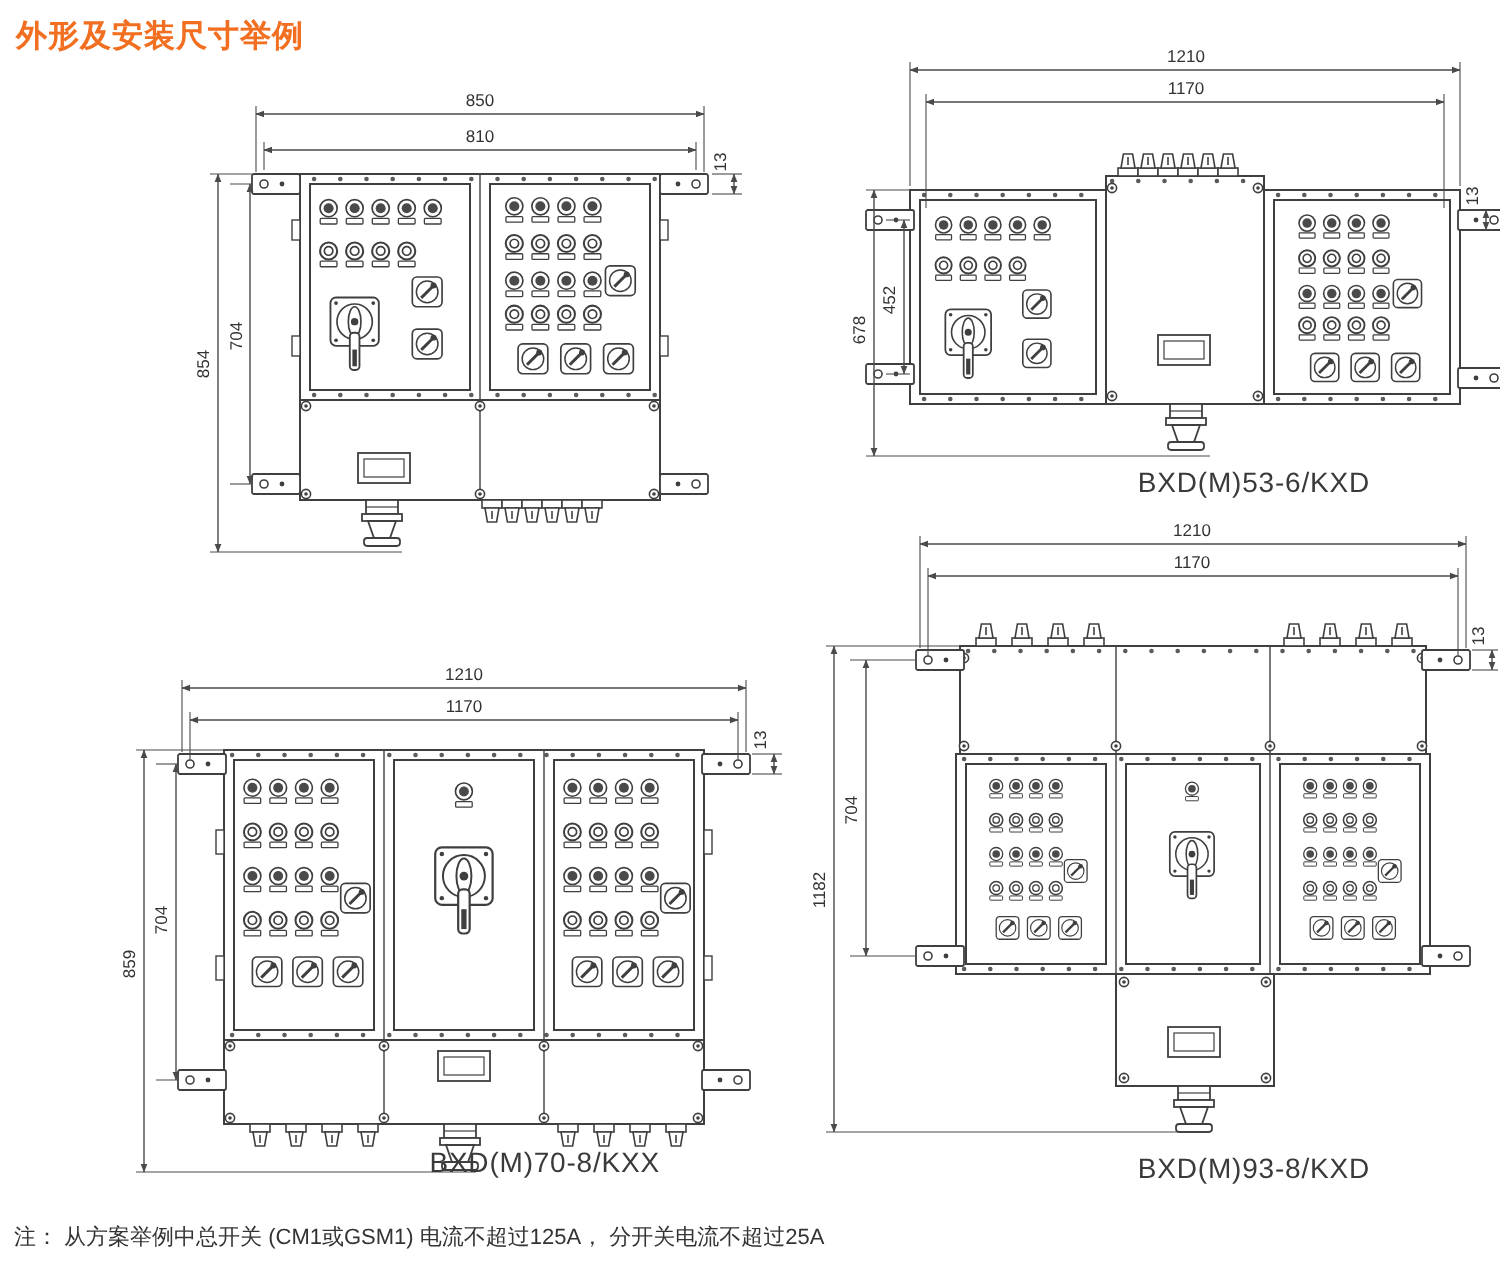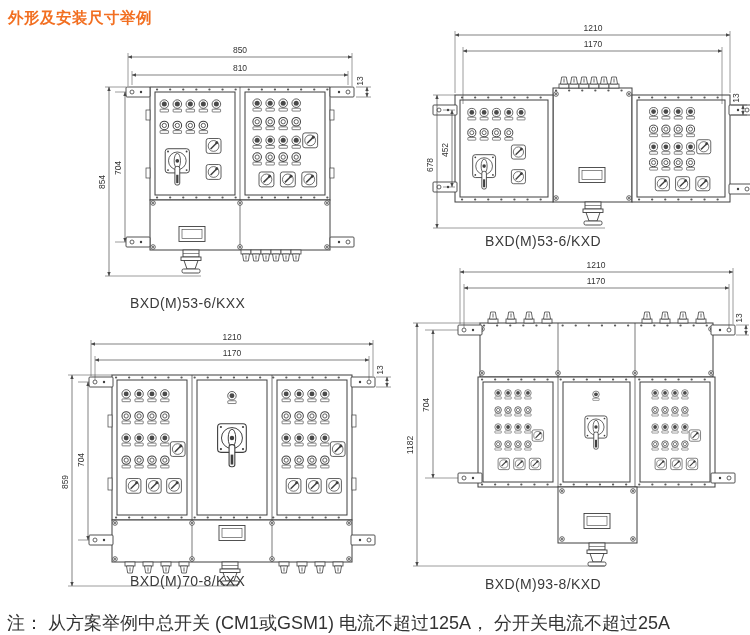--- a/index.html
+++ b/index.html
@@ -1,22 +1,22 @@
 <!DOCTYPE html>
 <html><head>
 <meta charset="utf-8">
 <style>
   html,body{margin:0;padding:0;background:#fff;}
   .page{position:relative;width:750px;height:635px;background:#ffffff;overflow:hidden;
         font-family:"Liberation Sans",sans-serif;border-radius:18px;}
   .page-title{position:absolute;left:8px;top:8px;font-size:15.5px;font-weight:bold;color:#f26f21;
         letter-spacing:0.5px;}
-  .model-label{position:absolute;width:200px;text-align:left;font-size:14px;color:#3a3a3a;
+  .model-label{position:absolute;width:200px;text-align:right;font-size:14px;color:#3a3a3a;
         letter-spacing:0.4px;}
-  .note{position:absolute;left:7px;top:611px;font-size:18px;color:#333;white-space:nowrap;}
+  .note{position:absolute;left:7px;top:611px;font-size:11px;color:#333;white-space:nowrap;}
   svg{position:absolute;overflow:visible;}
   .ol{fill:#fff;stroke:#3f3f3f;stroke-width:1;}
   .ol2{fill:none;stroke:#3f3f3f;stroke-width:0.7;}
   .thin{fill:#fff;stroke:#3f3f3f;stroke-width:0.7;}
   .diml{stroke:#4a4a4a;stroke-width:0.7;marker-start:url(#ar);marker-end:url(#ar);}
   .ext{stroke:#4a4a4a;stroke-width:0.55;}
   .dimt{font-size:8.5px;fill:#333;font-family:"Liberation Sans",sans-serif;}
   .dots{stroke:#3f3f3f;stroke-width:2.2;stroke-linecap:round;stroke-dasharray:0.1 13;fill:none;opacity:.85;}
 </style>
 </head>
@@ -205,21 +205,20 @@
       <line class="ext" x1="10" y1="47" x2="31" y2="47"></line>
         <line class="ext" x1="10" y1="236" x2="106" y2="236"></line>
       <line class="diml" x1="14" y1="47" x2="14" y2="236"></line>
       <text class="dimt" text-anchor="middle" x="9.5" y="142" transform="rotate(-90 9.5 142)">854</text>
       <line class="ext" x1="20" y1="52" x2="31" y2="52"></line>
         <line class="ext" x1="20" y1="202" x2="31" y2="202"></line>
       <line class="diml" x1="30" y1="52" x2="30" y2="202"></line>
       <text class="dimt" text-anchor="middle" x="26" y="128" transform="rotate(-90 26 128)">704</text>
     </g>
   </svg>
-  <div class="model-label" style="left:130px;top:295px">BXD(M)53-6/KXX</div>
 
   <svg style="left:425px;top:20px" width="332" height="232" viewBox="0 0 332 232">
     <g>
       <rect class="ol" x="128" y="68" width="79" height="114"></rect>
       <rect class="ol" x="30" y="75" width="98" height="107"></rect>
       <rect class="ol" x="207" y="75" width="98" height="107"></rect>
       <rect class="ol" x="35" y="80" width="88" height="97"></rect>
       <rect class="ol" x="212" y="80" width="88" height="97"></rect>
       <g class="dots">
         <line x1="37" y1="77.5" x2="121" y2="77.5"></line>

